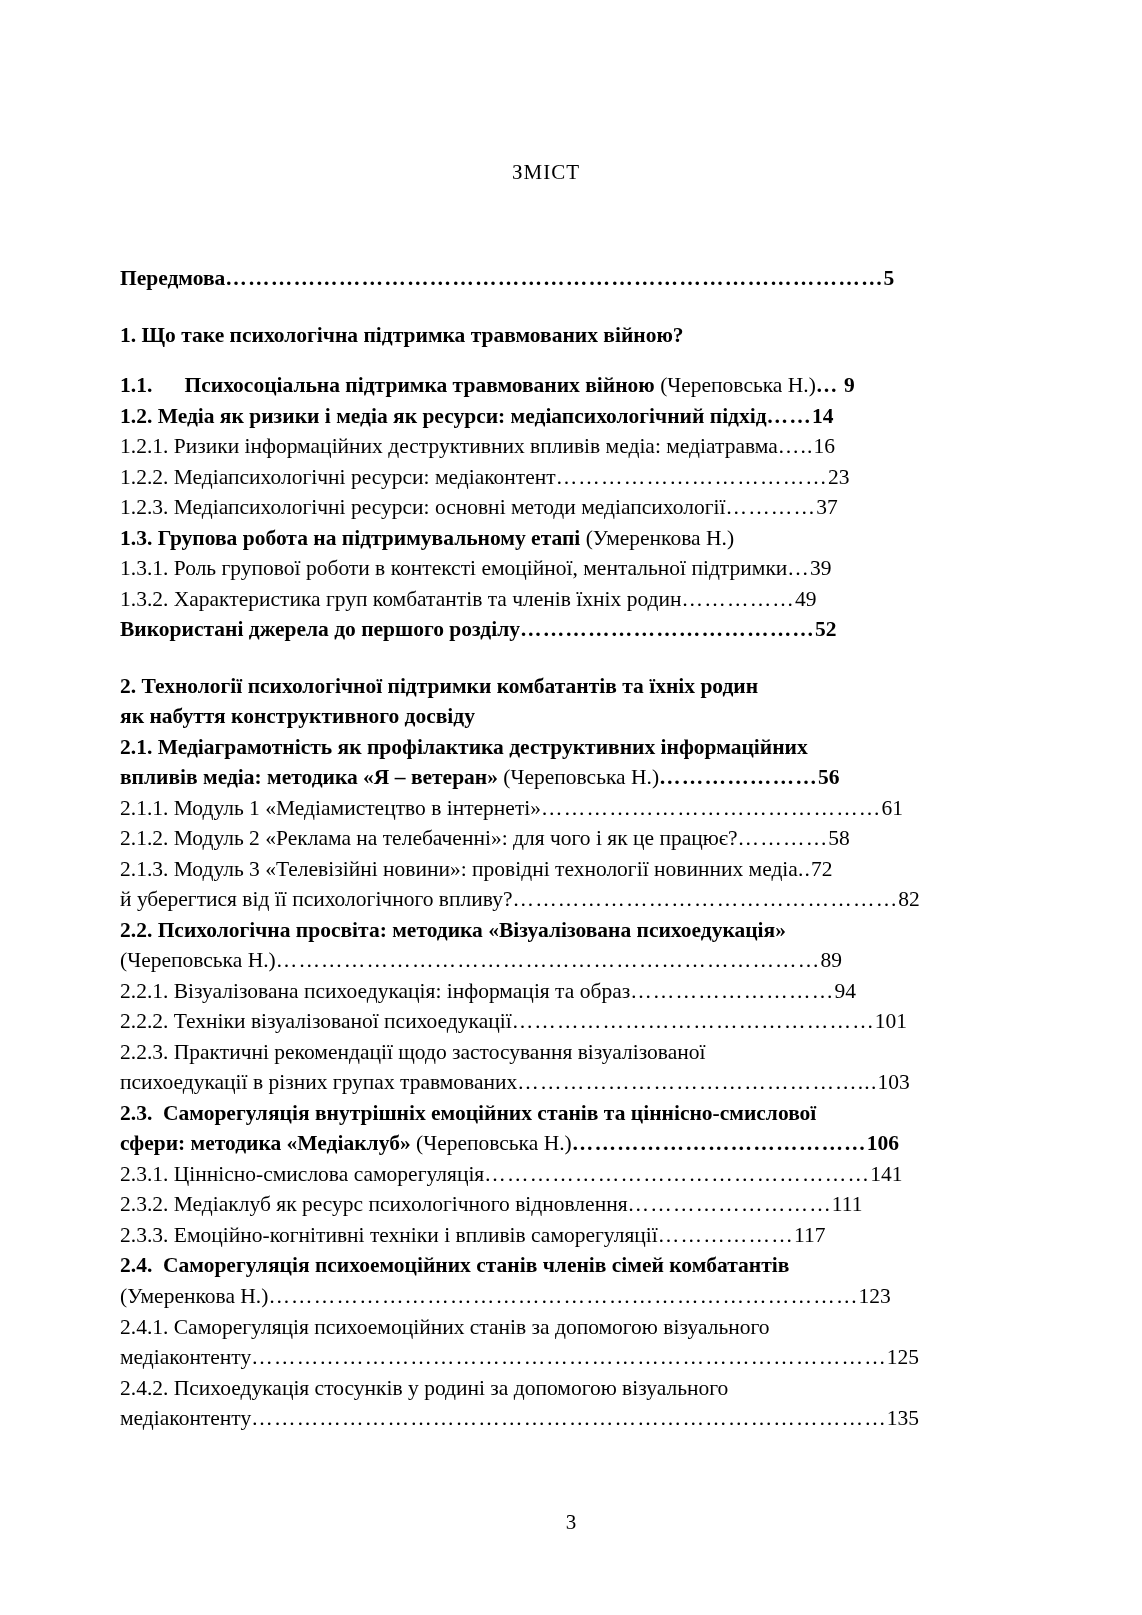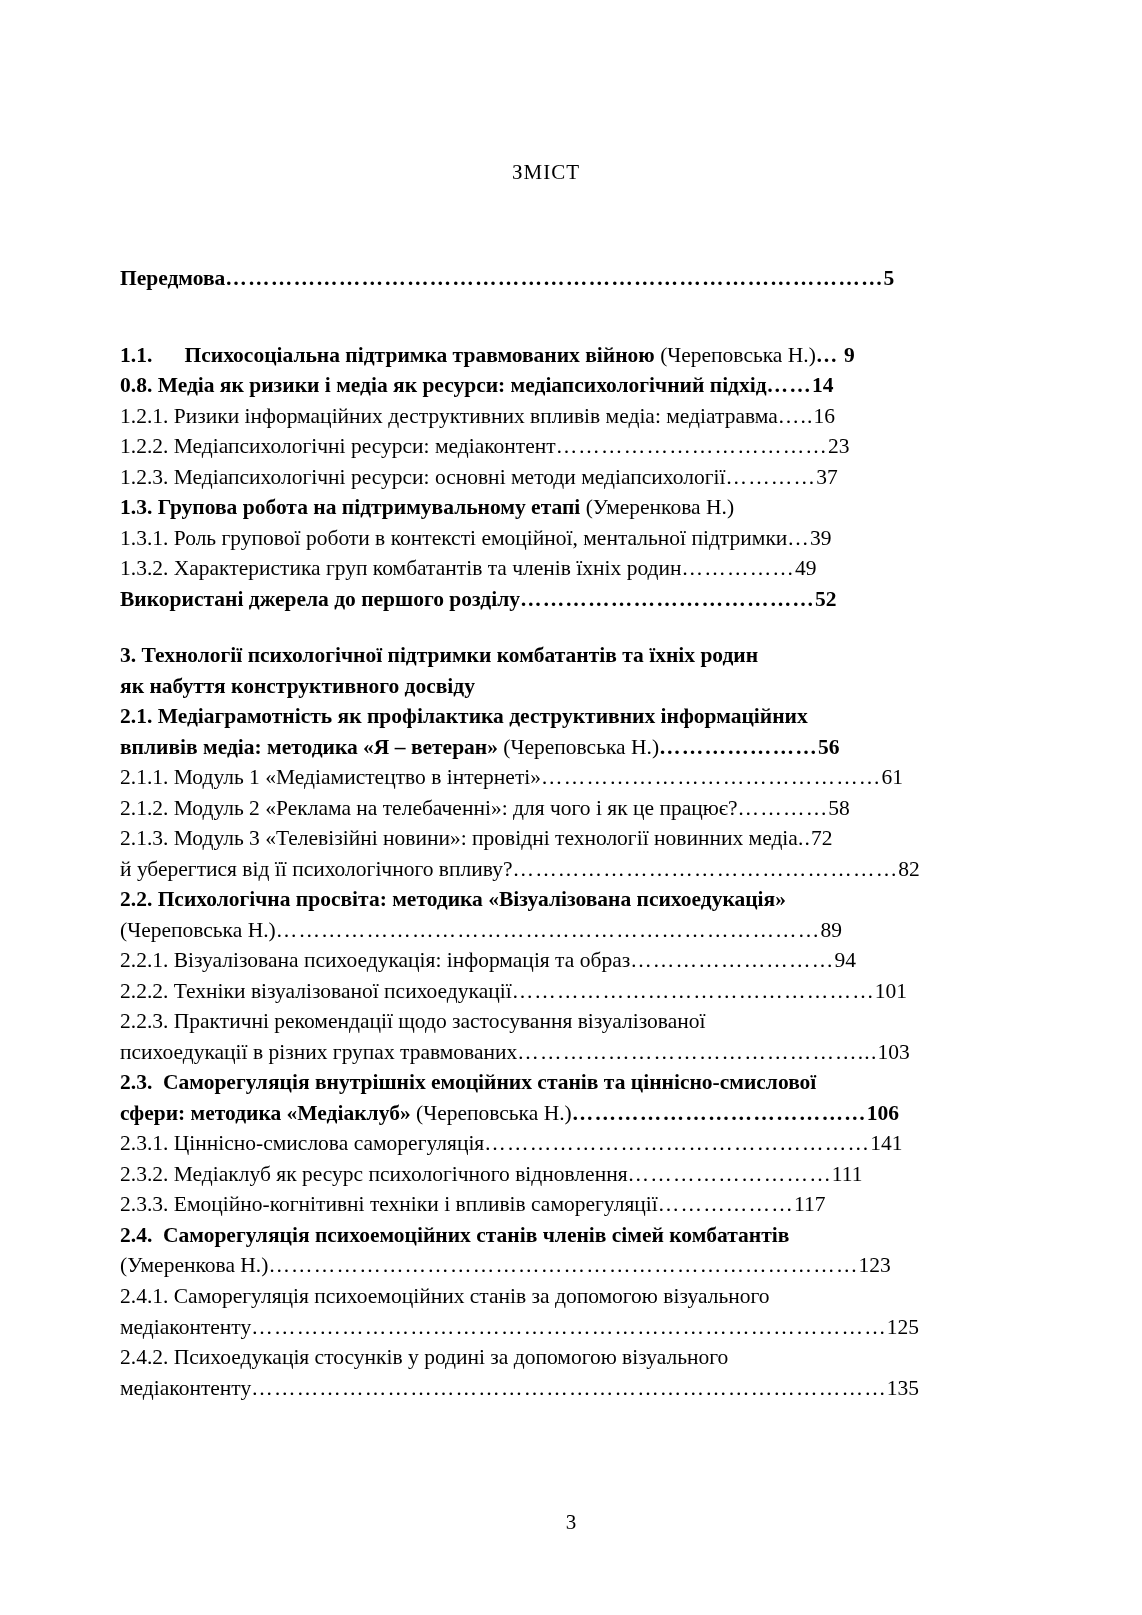--- a/index.html
+++ b/index.html
@@ -71,32 +71,33 @@
 <body>
 
 <div class="page">
 
   <div class="doc-title">ЗМІСТ</div>
 
   <div class="toc" id="toc-root">
       <div class="spacer-lg"></div>
       <div class="entry"><span class="txt bold">Передмова</span><span class="leader bold">……………………………………………………………………………</span><span class="pg bold">5</span></div>
       <div class="spacer-lg"></div>
+      <div class="entry"><span class="txt bold">1. Що таке психологічна підтримка травмованих війною?</span></div>
       <div class="spacer-md"></div>
       <div class="entry"><span class="txt bold">1.1.   Психосоціальна підтримка травмованих війною </span><span class="txt italic">(Череповська Н.)</span><span class="leader bold">…</span><span class="pg bold"> 9</span></div>
-      <div class="entry"><span class="txt bold">0.8. Медіа як ризики і медіа як ресурси: медіапсихологічний підхід</span><span class="leader bold">……</span><span class="pg bold">14</span></div>
+      <div class="entry"><span class="txt bold">1.2. Медіа як ризики і медіа як ресурси: медіапсихологічний підхід</span><span class="leader bold">……</span><span class="pg bold">14</span></div>
       <div class="entry"><span class="txt">1.2.1. Ризики інформаційних деструктивних впливів медіа: медіатравма</span><span class="leader">…..</span><span class="pg">16</span></div>
       <div class="entry"><span class="txt">1.2.2. Медіапсихологічні ресурси: медіаконтент</span><span class="leader">………………………………</span><span class="pg">23</span></div>
       <div class="entry"><span class="txt">1.2.3. Медіапсихологічні ресурси: основні методи медіапсихології</span><span class="leader">…………</span><span class="pg">37</span></div>
       <div class="entry"><span class="txt bold">1.3. Групова робота на підтримувальному етапі </span><span class="txt italic">(Умеренкова Н.)</span></div>
       <div class="entry"><span class="txt">1.3.1. Роль групової роботи в контексті емоційної, ментальної підтримки</span><span class="leader">…</span><span class="pg">39</span></div>
       <div class="entry"><span class="txt">1.3.2. Характеристика груп комбатантів та членів їхніх родин</span><span class="leader">……………</span><span class="pg">49</span></div>
       <div class="entry"><span class="txt bold">Використані джерела до першого розділу</span><span class="leader bold">…………………………………</span><span class="pg bold">52</span></div>
       <div class="spacer-lg"></div>
-      <div class="entry"><span class="txt bold">3. Технології психологічної підтримки комбатантів та їхніх родин</span></div>
+      <div class="entry"><span class="txt bold">2. Технології психологічної підтримки комбатантів та їхніх родин</span></div>
       <div class="entry"><span class="txt bold">як набуття конструктивного досвіду</span></div>
       <div class="entry"><span class="txt bold">2.1. Медіаграмотність як профілактика деструктивних інформаційних</span></div>
       <div class="entry"><span class="txt bold">впливів медіа: методика «Я – ветеран» </span><span class="txt italic">(Череповська Н.)</span><span class="leader bold">…………………</span><span class="pg bold">56</span></div>
       <div class="entry"><span class="txt">2.1.1. Модуль 1 «Медіамистецтво в інтернеті»</span><span class="leader">………………………………………</span><span class="pg">61</span></div>
       <div class="entry"><span class="txt">2.1.2. Модуль 2 «Реклама на телебаченні»: для чого і як це працює?</span><span class="leader">…………</span><span class="pg">58</span></div>
       <div class="entry"><span class="txt">2.1.3. Модуль 3 «Телевізійні новини»: провідні технології новинних медіа</span><span class="leader">..</span><span class="pg">72</span></div>
       <div class="entry"><span class="txt">й уберегтися від її психологічного впливу?</span><span class="leader">……………………………………………</span><span class="pg">82</span></div>
       <div class="entry"><span class="txt bold">2.2. Психологічна просвіта: методика «Візуалізована психоедукація»</span></div>
       <div class="entry"><span class="txt italic">(Череповська Н.)</span><span class="leader">………………………………………………………………</span><span class="pg">89</span></div>
       <div class="entry"><span class="txt">2.2.1. Візуалізована психоедукація: інформація та образ</span><span class="leader">………………………</span><span class="pg">94</span></div>

